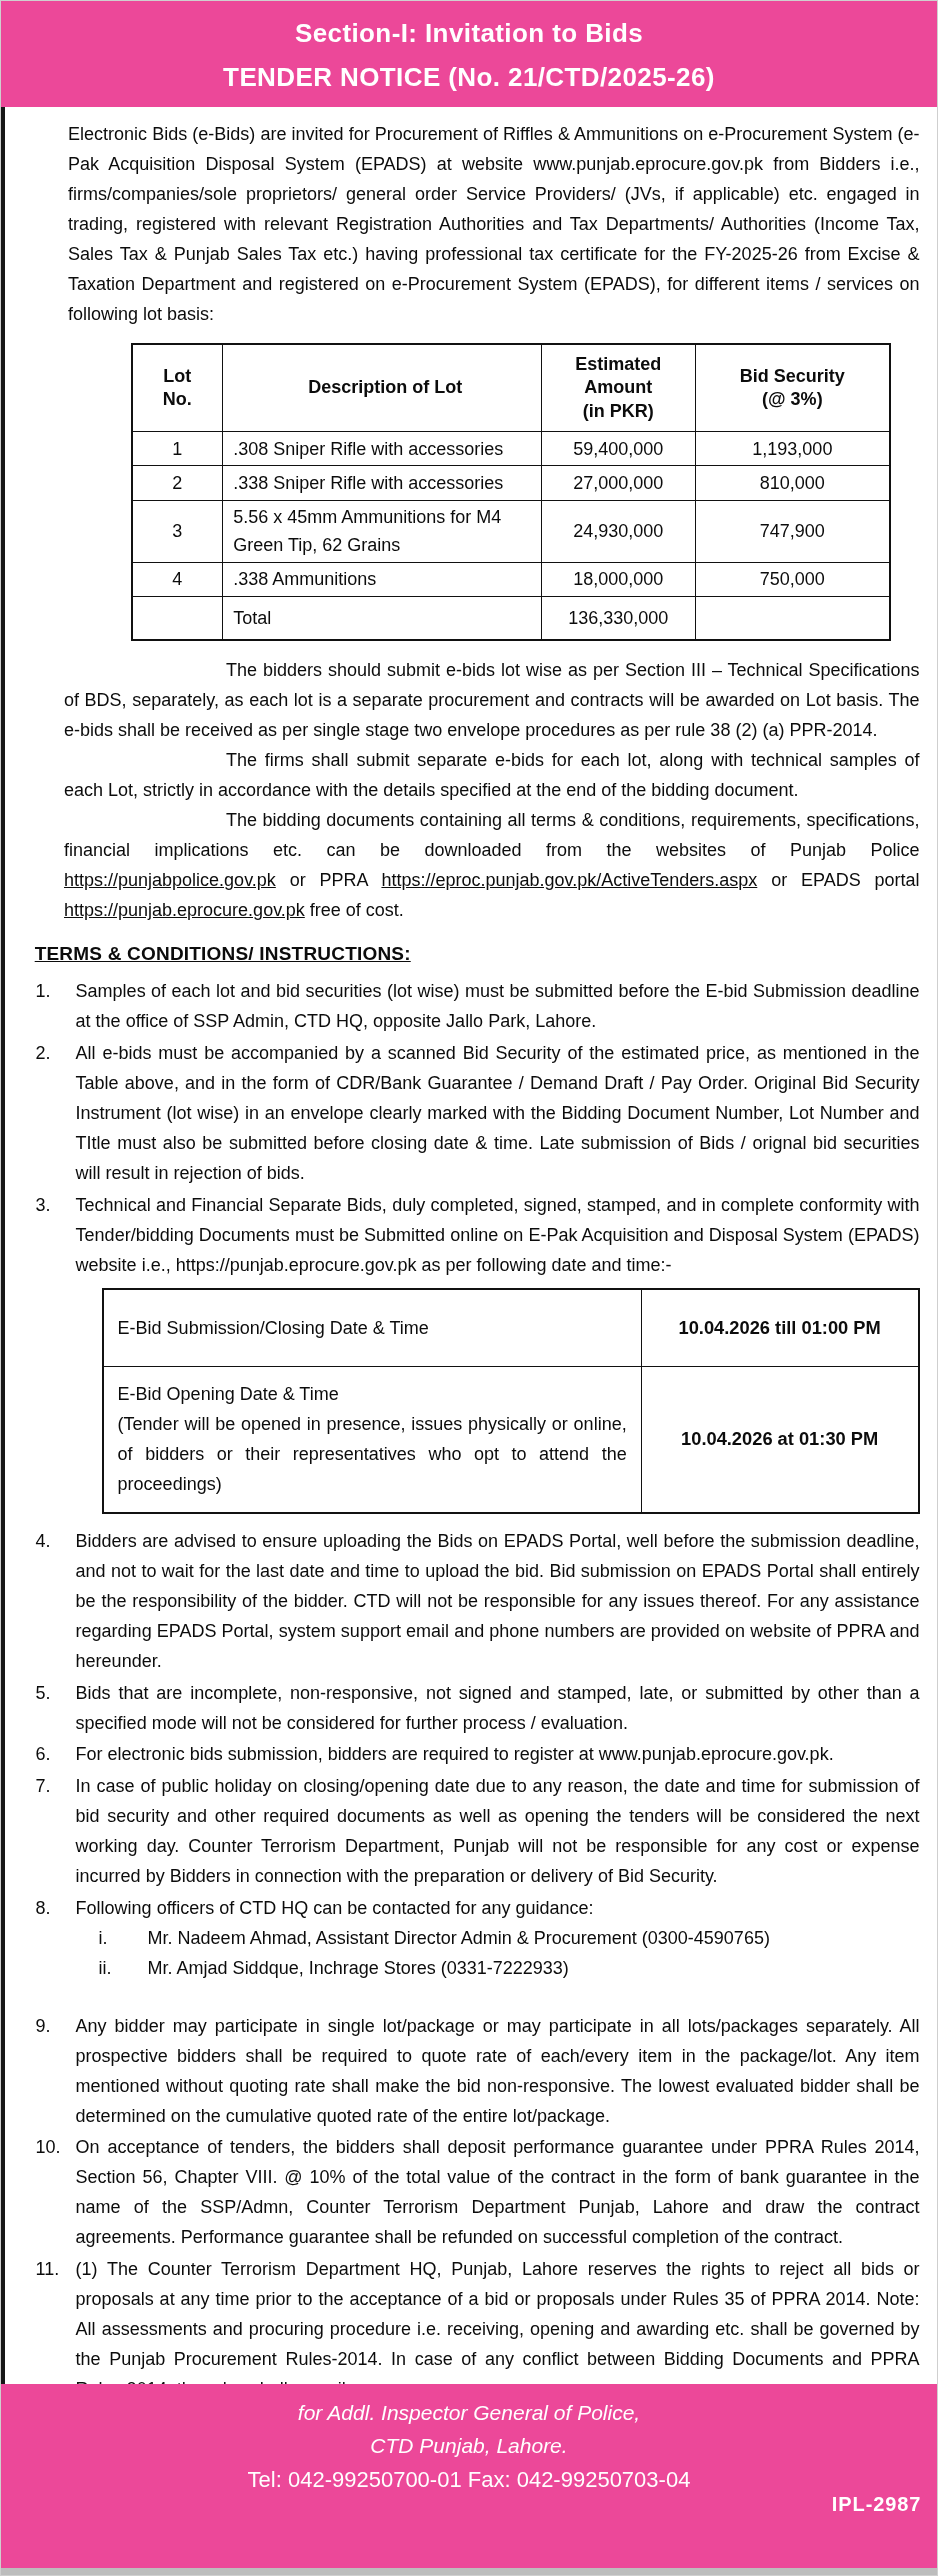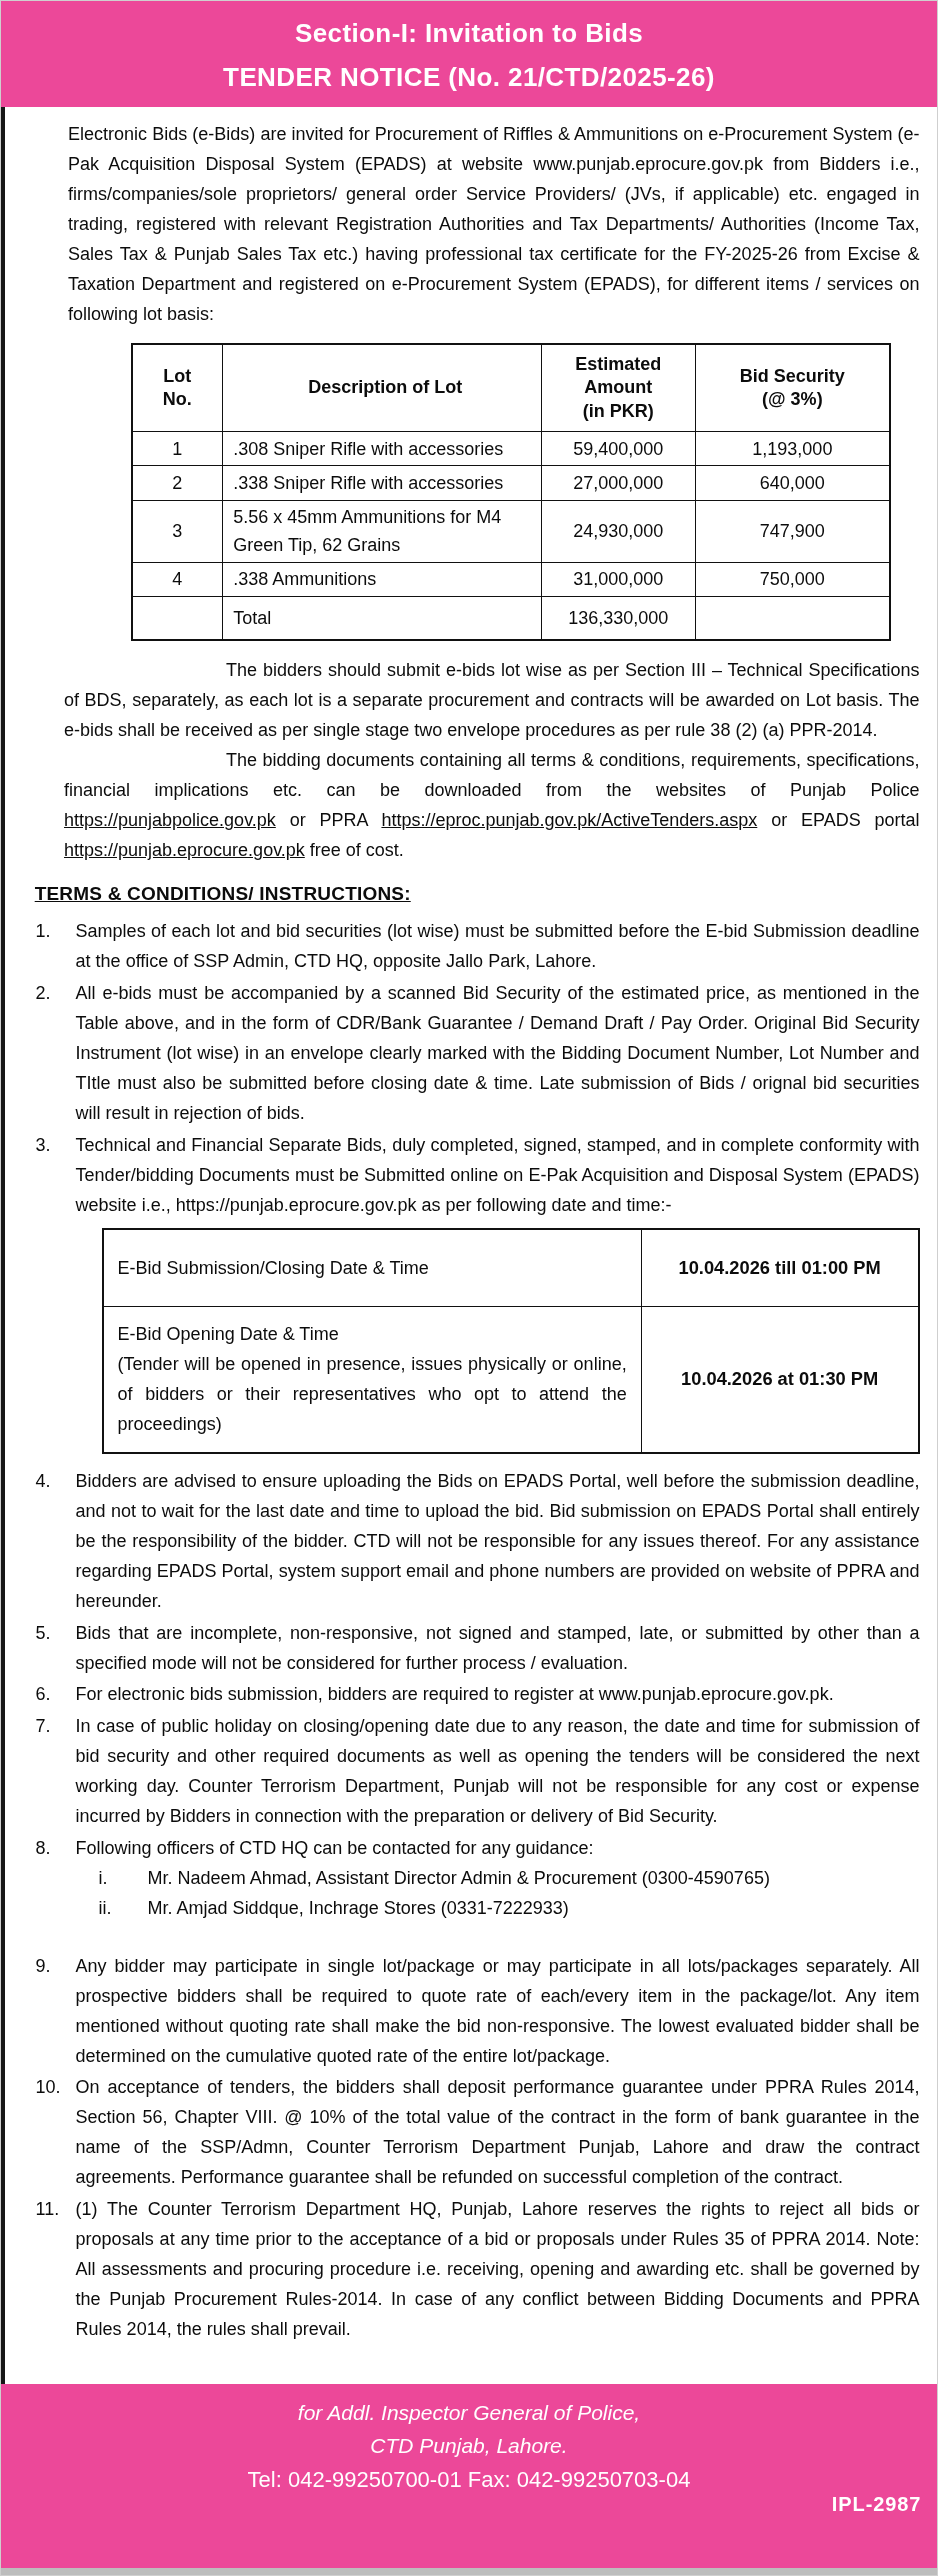--- a/index.html
+++ b/index.html
@@ -94,44 +94,45 @@
         <tr>
           <td class="c-lot">1</td>
           <td class="c-desc">.308 Sniper Rifle with accessories</td>
           <td class="c-amt">59,400,000</td>
           <td class="c-sec">1,193,000</td>
         </tr>
         <tr>
           <td class="c-lot">2</td>
           <td class="c-desc">.338 Sniper Rifle with accessories</td>
           <td class="c-amt">27,000,000</td>
-          <td class="c-sec">640,000</td>
+          <td class="c-sec">810,000</td>
         </tr>
         <tr>
           <td class="c-lot">3</td>
           <td class="c-desc">5.56 x 45mm Ammunitions for M4 Green Tip, 62 Grains</td>
           <td class="c-amt">24,930,000</td>
           <td class="c-sec">747,900</td>
         </tr>
         <tr>
           <td class="c-lot">4</td>
           <td class="c-desc">.338 Ammunitions</td>
-          <td class="c-amt">31,000,000</td>
+          <td class="c-amt">18,000,000</td>
           <td class="c-sec">750,000</td>
         </tr>
         <tr class="total-row">
           <td class="c-lot"></td>
           <td class="c-desc b">Total</td>
           <td class="c-amt b">136,330,000</td>
           <td class="c-sec"></td>
         </tr>
       </tbody>
     </table>
 
     <p class="para"><span>The bidders should submit e-bids lot wise as per Section III – Technical Specifications of BDS, separately, as each lot is a separate procurement and contracts will be awarded on Lot basis. The e-bids shall be received as per single stage two envelope procedures as per rule 38 (2) (a) PPR-2014.</span></p>
+    <p class="para"><span>The firms shall submit separate e-bids for each lot, along with technical samples of each Lot, strictly in accordance with the details specified at the end of the bidding document.</span></p>
     <p class="para"><span>The bidding documents containing all terms &amp; conditions, requirements, specifications, financial implications etc. can be downloaded from the websites of Punjab Police </span><span class="u">https://punjabpolice.gov.pk</span><span> or PPRA </span><span class="u">https://eproc.punjab.gov.pk/ActiveTenders.aspx</span><span> or EPADS portal </span><span class="u">https://punjab.eprocure.gov.pk</span><span> free of cost.</span></p>
 
     <h2 class="terms-heading">TERMS &amp; CONDITIONS/ INSTRUCTIONS:</h2>
 
     <div class="titem">
       <span class="tnum">1.</span>
       <span class="ttext"><span>Samples of each lot and bid securities (lot wise) must be submitted before the E-bid Submission deadline at the office of SSP Admin, CTD HQ, opposite Jallo Park, Lahore.</span></span>
     </div>
     <div class="titem">
       <span class="tnum">2.</span>

